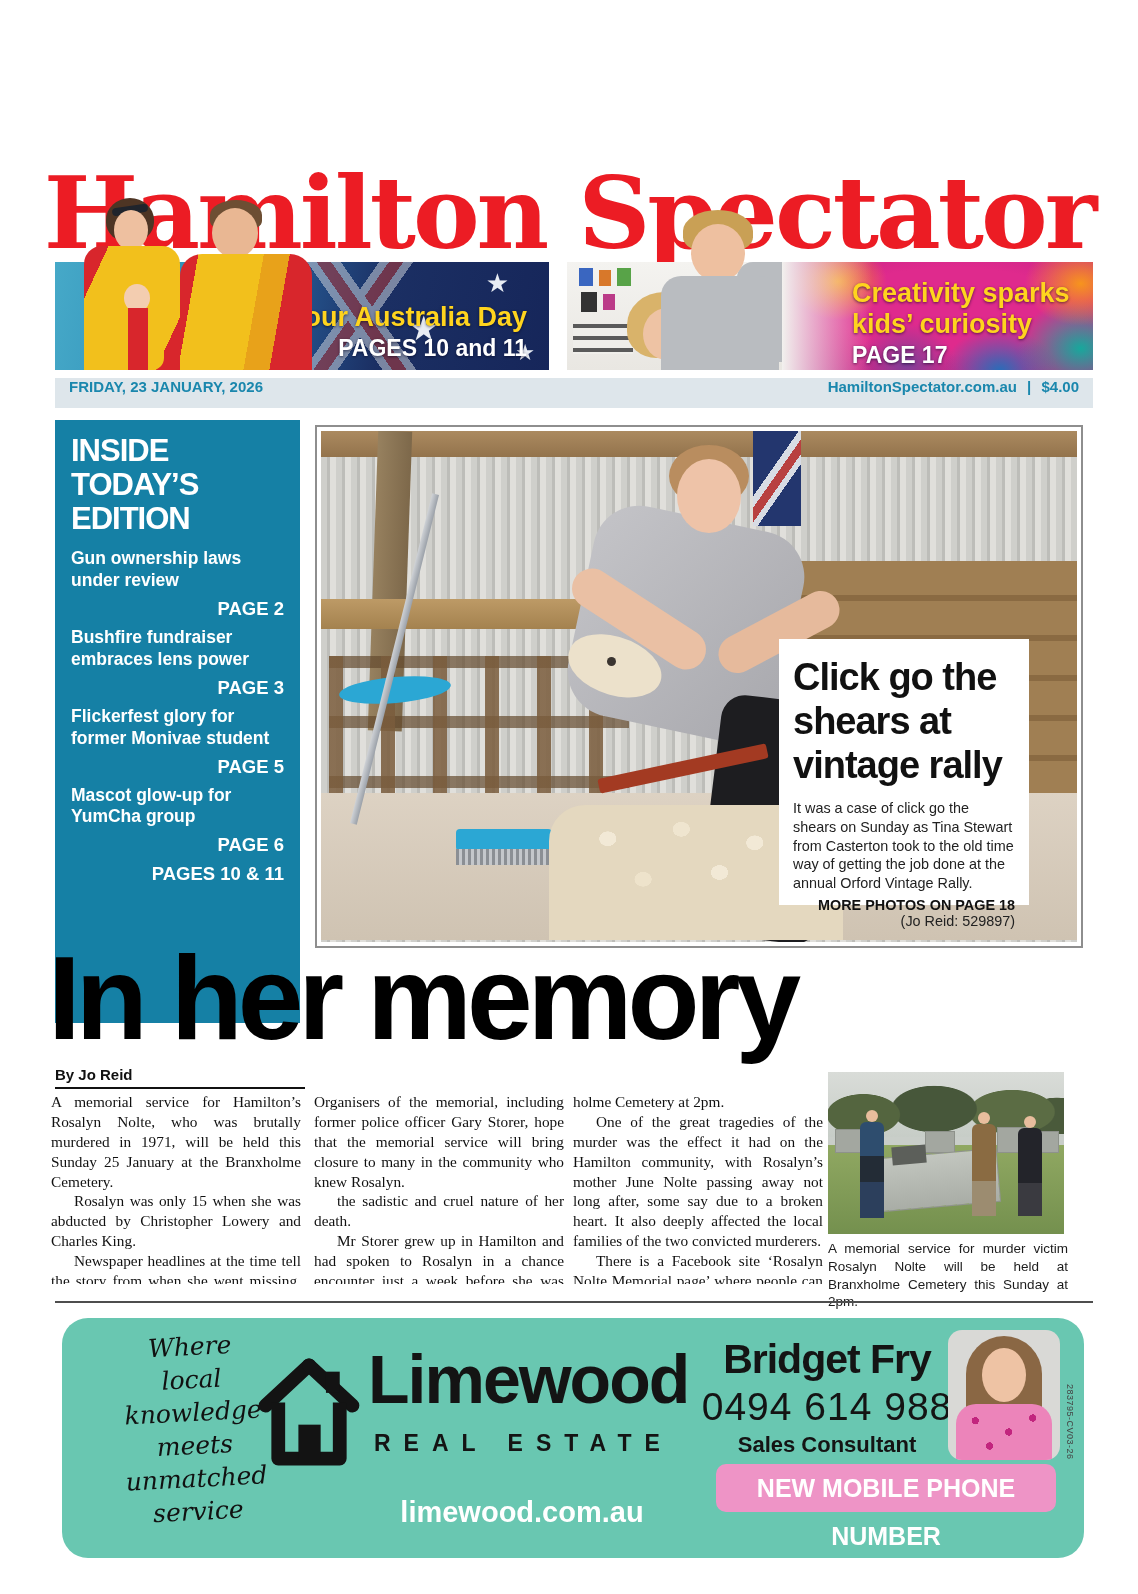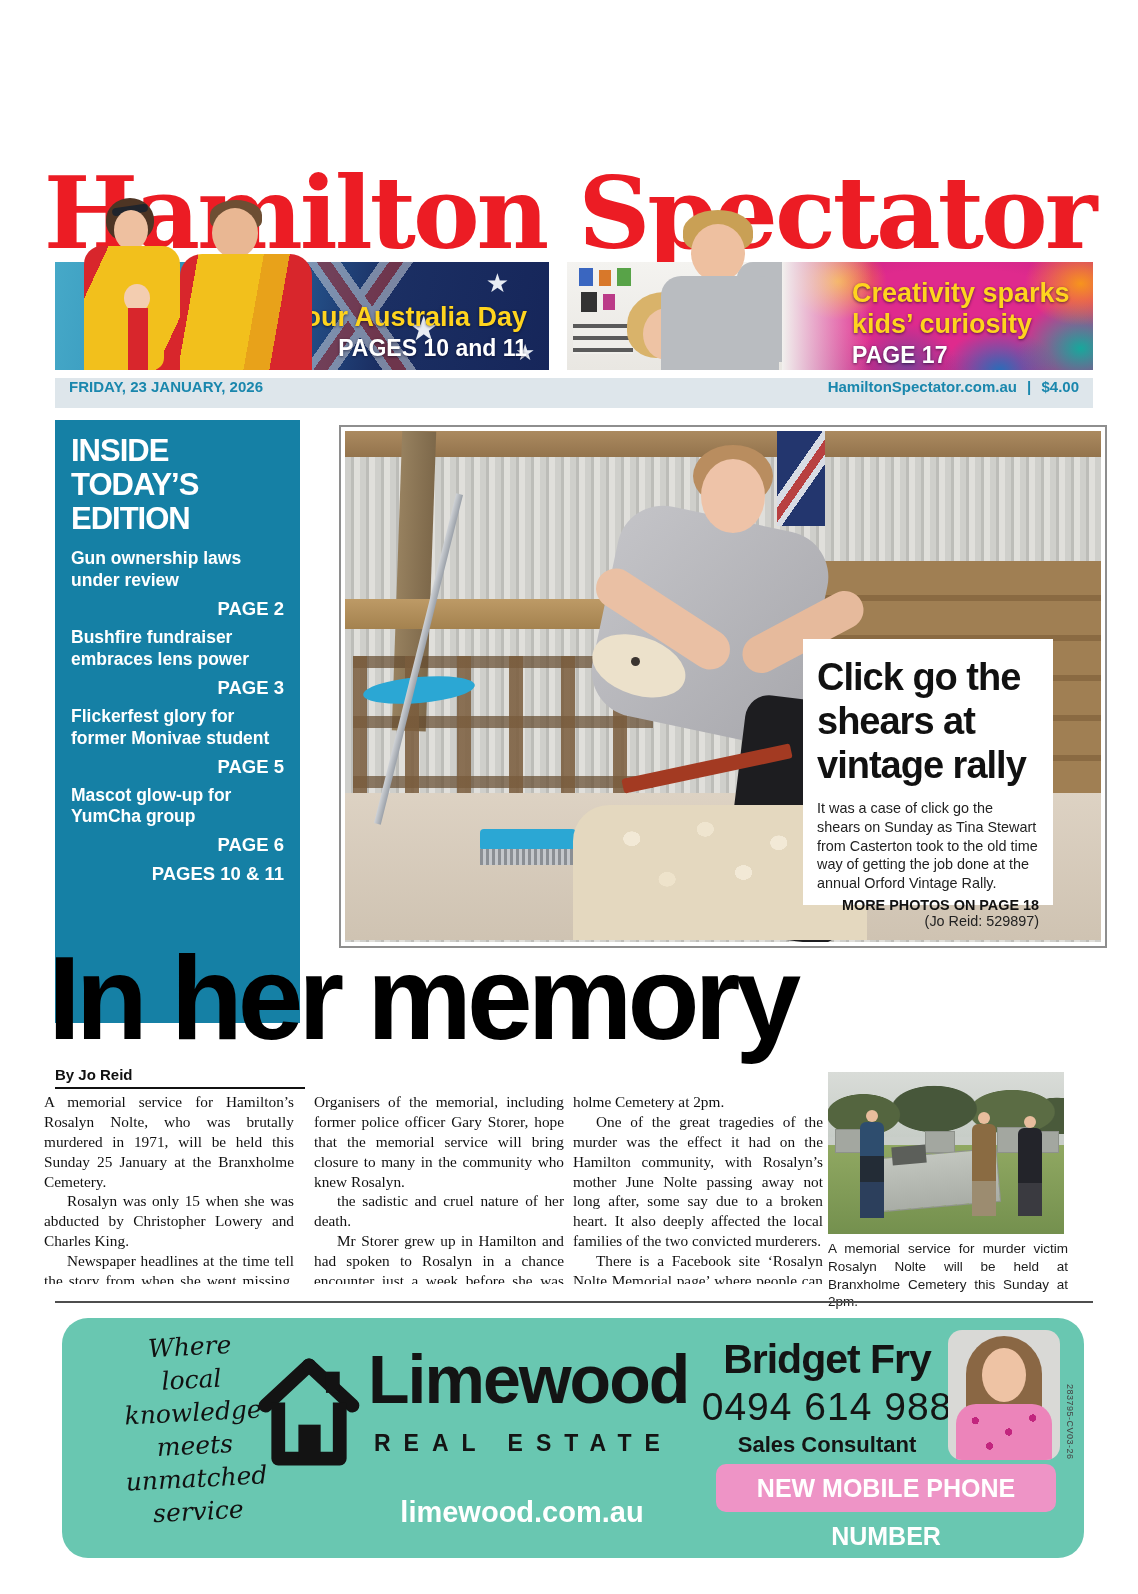--- a/index.html
+++ b/index.html
@@ -81,21 +81,21 @@
 
   
   .inside{left:55px;top:420px;width:245px;height:603px;background:#1580a5;color:#fff;
     padding:14px 16px;box-sizing:border-box;overflow:hidden;}
   .inside h2{margin:0 0 12px 0;font-size:31px;line-height:1.1;letter-spacing:-1px;}
   .inside .item{margin-bottom:7px;}
   .inside .item-title{font-weight:bold;font-size:17.5px;line-height:1.25;}
   .inside .item-page{font-weight:bold;font-size:18.5px;text-align:right;margin-top:6px;}
 
   
-  .main-photo{left:339px;top:425px;width:768px;height:523px;border:2px solid #8e8e8e;
+  .main-photo{left:315px;top:425px;width:768px;height:523px;border:2px solid #8e8e8e;
     background:#fff;padding:4px;box-sizing:border-box;}
   .scene{position:relative;width:100%;height:100%;overflow:hidden;
     background:repeating-linear-gradient(90deg,#cfcfcb 0 6px,#bdbdb9 6px 9px,#e0dfdb 9px 15px);}
   .beam-top{left:0;top:0;width:100%;height:26px;background:linear-gradient(#ab8a60,#93734c);}
   .post{left:52px;top:0;width:34px;height:300px;background:linear-gradient(90deg,#97815f,#7d684a);transform:rotate(2deg);}
   .flag{left:432px;top:0;width:48px;height:95px;
     background:
       linear-gradient(125deg,transparent 40%,#d8dce4 40%,#d8dce4 47%,#b84040 47%,#b84040 56%,#d8dce4 56%,#d8dce4 62%,transparent 62%),
       #23366e;}
   .wood-right{left:430px;top:130px;width:326px;height:379px;
@@ -137,21 +137,21 @@
 
   
   .main-headline{left:48px;top:942px;width:1050px;margin:0;
     font-size:118px;font-weight:bold;letter-spacing:-5px;line-height:0.95;color:#000;}
   .byline{left:55px;top:1066px;width:250px;font-weight:bold;font-size:15px;color:#111;
     border-bottom:2px solid #111;padding-bottom:4px;}
   .col{top:1092px;width:250px;height:192px;overflow:hidden;
     font-family:"Liberation Serif",serif;font-size:15.3px;line-height:1.3;color:#111;text-align:justify;}
   .col p{margin:0;}
   .col p + p{text-indent:1.5em;}
-  .col1{left:44px;} .col2{left:314px;} .col3{left:573px;}
+  .col1{left:51px;} .col2{left:314px;} .col3{left:573px;}
   .article-photo{left:828px;top:1072px;width:236px;height:162px;overflow:hidden;position:absolute;background:#c9cec9;}
   .cem-sky{left:0;top:0;width:100%;height:40%;background:linear-gradient(#d9dcd8,#c7cdc7);}
   .cem-trees{left:0;top:8px;width:100%;height:58px;
     background:
       radial-gradient(60px 34px at 15% 60%,#54653f 60%,transparent 62%),
       radial-gradient(70px 38px at 45% 50%,#47573a 60%,transparent 62%),
       radial-gradient(70px 36px at 78% 55%,#5b6c44 60%,transparent 62%),
       radial-gradient(50px 30px at 97% 62%,#4a5a3b 60%,transparent 62%);}
   .cem-grass{left:0;bottom:0;width:100%;height:55%;background:linear-gradient(#90a862,#74904e);}
   .cem-stone{background:#a3a7a0;box-shadow:0 0 0 1px #8e928b;}

